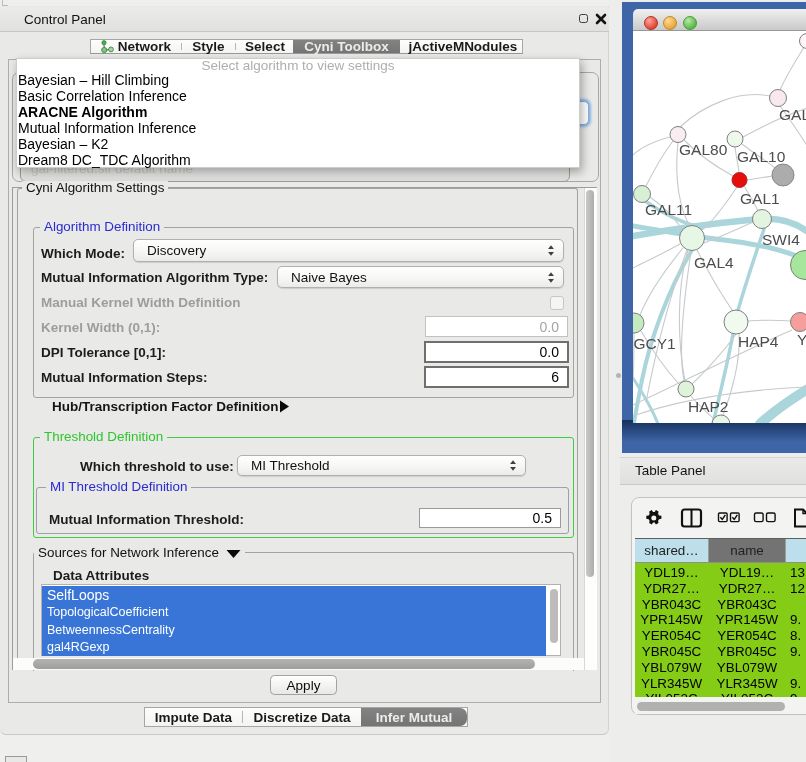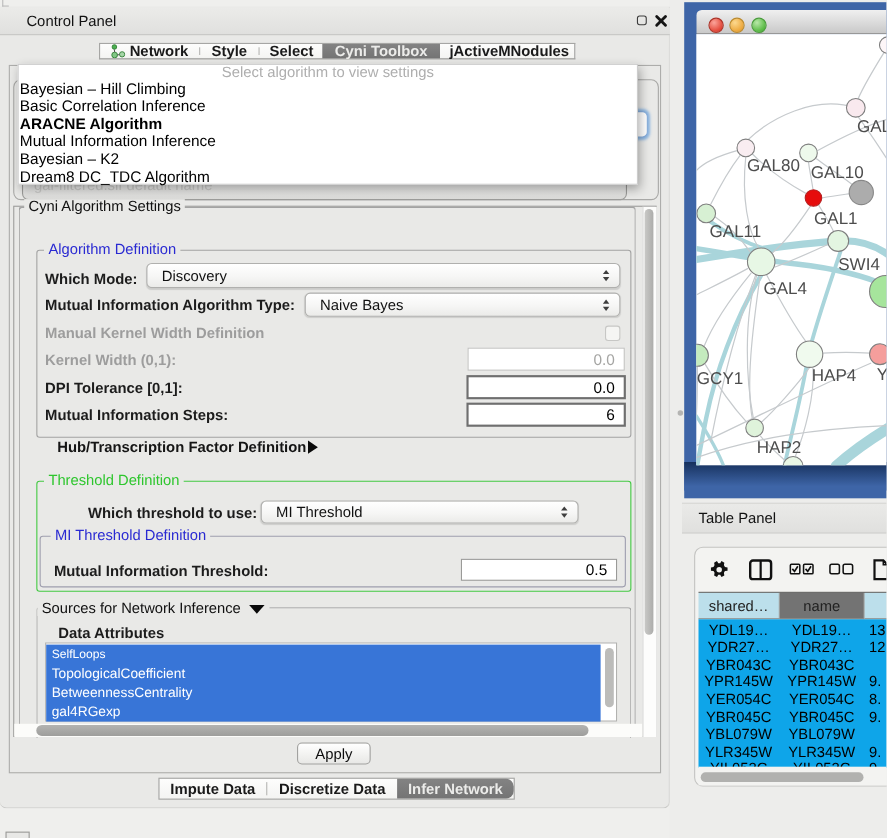--- a/index.html
+++ b/index.html
@@ -124,38 +124,38 @@
   </div>
 
 <div class="a" style="left:33px;top:552px;width:539px;height:118px;border:1px solid #a3a3a3;border-bottom:none;border-radius:3px 3px 0 0;"></div>
 <div class="a gtitle" style="left:34px;top:546px;display:flex;align-items:center;">Sources for Network Inference&nbsp;&nbsp;<svg width="15" height="10" viewBox="0 0 15 10" style="margin-top:2px;">
       <path d="M0.5 1 L14.5 1 L7.5 9 Z" fill="#0a0a0a"></path>
     </svg></div>
 <div class="a lbl" style="left:36px;top:568px;padding-left:17px;">Data Attributes</div>
 
 <div class="a" style="left:41px;top:584px;width:518px;height:70px;background:#fff;border:1px solid #b2b2b0;"></div>
 <div class="a" style="left:42px;top:586px;width:504px;height:70px;background:#3875D7;"></div>
-<div class="a" style="left:47px;top:586px;width:400px;height:17.5px;display:flex;align-items:center;font-size:11px;color:#fff;">SelfLoops</div>
+<div class="a" style="left:47px;top:586px;width:400px;height:17.5px;display:flex;align-items:center;font-size:14px;color:#fff;">SelfLoops</div>
 <div class="a" style="left:47px;top:603.5px;width:400px;height:17.5px;display:flex;align-items:center;font-size:12.5px;color:#fff;">TopologicalCoefficient</div>
 <div class="a" style="left:47px;top:621px;width:400px;height:17.5px;display:flex;align-items:center;font-size:12.5px;color:#fff;">BetweennessCentrality</div>
 <div class="a" style="left:47px;top:638.5px;width:400px;height:17.5px;display:flex;align-items:center;font-size:12.5px;color:#fff;">gal4RGexp</div>
 <div class="a" style="left:550px;top:589px;width:8px;height:54px;background:#bcbcba;border-radius:4px;"></div>
 
 <div class="a" style="left:13px;top:658px;width:571px;height:12px;background:#fcfcfa;"></div>
 <div class="a" style="left:33px;top:659px;width:502px;height:10px;background:linear-gradient(#b3b3b1,#9e9e9c);border-radius:5px;"></div>
 <div class="a" style="left:584px;top:188px;width:12px;height:482px;background:#fdfdfc;border-left:1px solid #d8d8d6;"></div>
 <div class="a" style="left:586px;top:190px;width:8px;height:387px;background:linear-gradient(90deg,#c9c9c7,#adadab);border-radius:4px;"></div>
 
 <div class="a" style="left:270px;top:675px;width:65px;height:18px;border:1px solid #a2a2a0;border-radius:4.5px;background:linear-gradient(#ffffff,#f1f1ef 60%,#e8e8e6);display:flex;align-items:center;justify-content:center;font-size:13.5px;color:#0c0c0c;">Apply</div>
 
 <div class="a" style="left:144px;top:707px;width:322px;height:18px;background:linear-gradient(#FDFDFC,#F4F4F2);border:1px solid #a6a6a4;">
   <div class="tabseg" style="left:0;width:97px;">Impute Data</div>
   <div class="sep" style="left:97px;"></div>
   <div class="tabseg" style="left:98px;width:118px;">Discretize Data</div>
-  <div class="tabseg selseg" style="left:216px;width:106px;border-radius:0 7px 7px 0;">Infer Network</div>
+  <div class="tabseg selseg" style="left:216px;width:106px;border-radius:0 7px 7px 0;">Infer Mutual</div>
 </div>
 
 <div class="a" style="left:5px;top:756px;width:20px;height:10px;border:1.5px solid #9a9a98;background:#e8e8e6;"></div>
 
 <div class="a" style="left:16px;top:58px;width:564px;height:110px;background:#fff;border:1px solid #ccc;box-shadow:2px 4px 9px rgba(0,0,0,0.33);box-sizing:border-box;"></div>
 <div class="a" style="left:16px;top:58px;width:564px;height:15px;display:flex;align-items:center;justify-content:center;font-size:13.5px;color:#aeaeae;">Select algorithm to view settings</div>
 <div class="a" style="left:18px;top:72px;width:560px;font-size:14px;color:#000;line-height:16.1px;">
 Bayesian – Hill Climbing<br>
 Basic Correlation Inference<br>
 <b>ARACNE Algorithm</b><br>
@@ -275,21 +275,21 @@
   </g>
   <path d="M150 1.5 h8 l4 4 v13 h-12 z" fill="none" stroke="#111" stroke-width="2"></path>
   <path d="M158 1.5 v4 h4" fill="none" stroke="#111" stroke-width="1.4"></path>
 </svg>
 
 <div class="a" style="left:635px;top:537.5px;width:171px;height:1.5px;background:#5f5f5d;"></div>
 <div class="a" style="left:635px;top:539px;width:73px;height:23px;background:#BCDFEB;border-right:1px solid #9c9c9a;border-bottom:1px solid #8e8e8c;display:flex;align-items:center;justify-content:center;font-size:13.4px;color:#222;">shared…</div>
 <div class="a" style="left:709px;top:539px;width:76px;height:23px;background:#737373;border-right:1px solid #9c9c9a;border-bottom:1px solid #8e8e8c;display:flex;align-items:center;justify-content:center;font-size:13.4px;color:#222;">name</div>
 <div class="a" style="left:786px;top:539px;width:20px;height:23px;background:#BCDFEB;border-bottom:1px solid #8e8e8c;"></div>
 
-<div class="a" style="left:635px;top:563px;width:171px;height:135px;background:#0ea5e9;overflow:hidden;font-size:13.4px;color:#000;">
+<div class="a" style="left:635px;top:563px;width:171px;height:135px;background:#84cc16;overflow:hidden;font-size:13.4px;color:#000;">
   <div style="position:relative;width:100%;height:100%;">
     <div class="row" style="top:2px;">
         <span style="position:absolute;left:0;width:73px;">YDL19…</span>
         <span style="position:absolute;left:74px;width:76px;">YDL19…</span>
         <span style="position:absolute;left:155px;width:30px;text-align:left;">13</span>
       </div>
     <div class="row" style="top:17.8px;">
         <span style="position:absolute;left:0;width:73px;">YDR27…</span>
         <span style="position:absolute;left:74px;width:76px;">YDR27…</span>
         <span style="position:absolute;left:155px;width:30px;text-align:left;">12</span>

